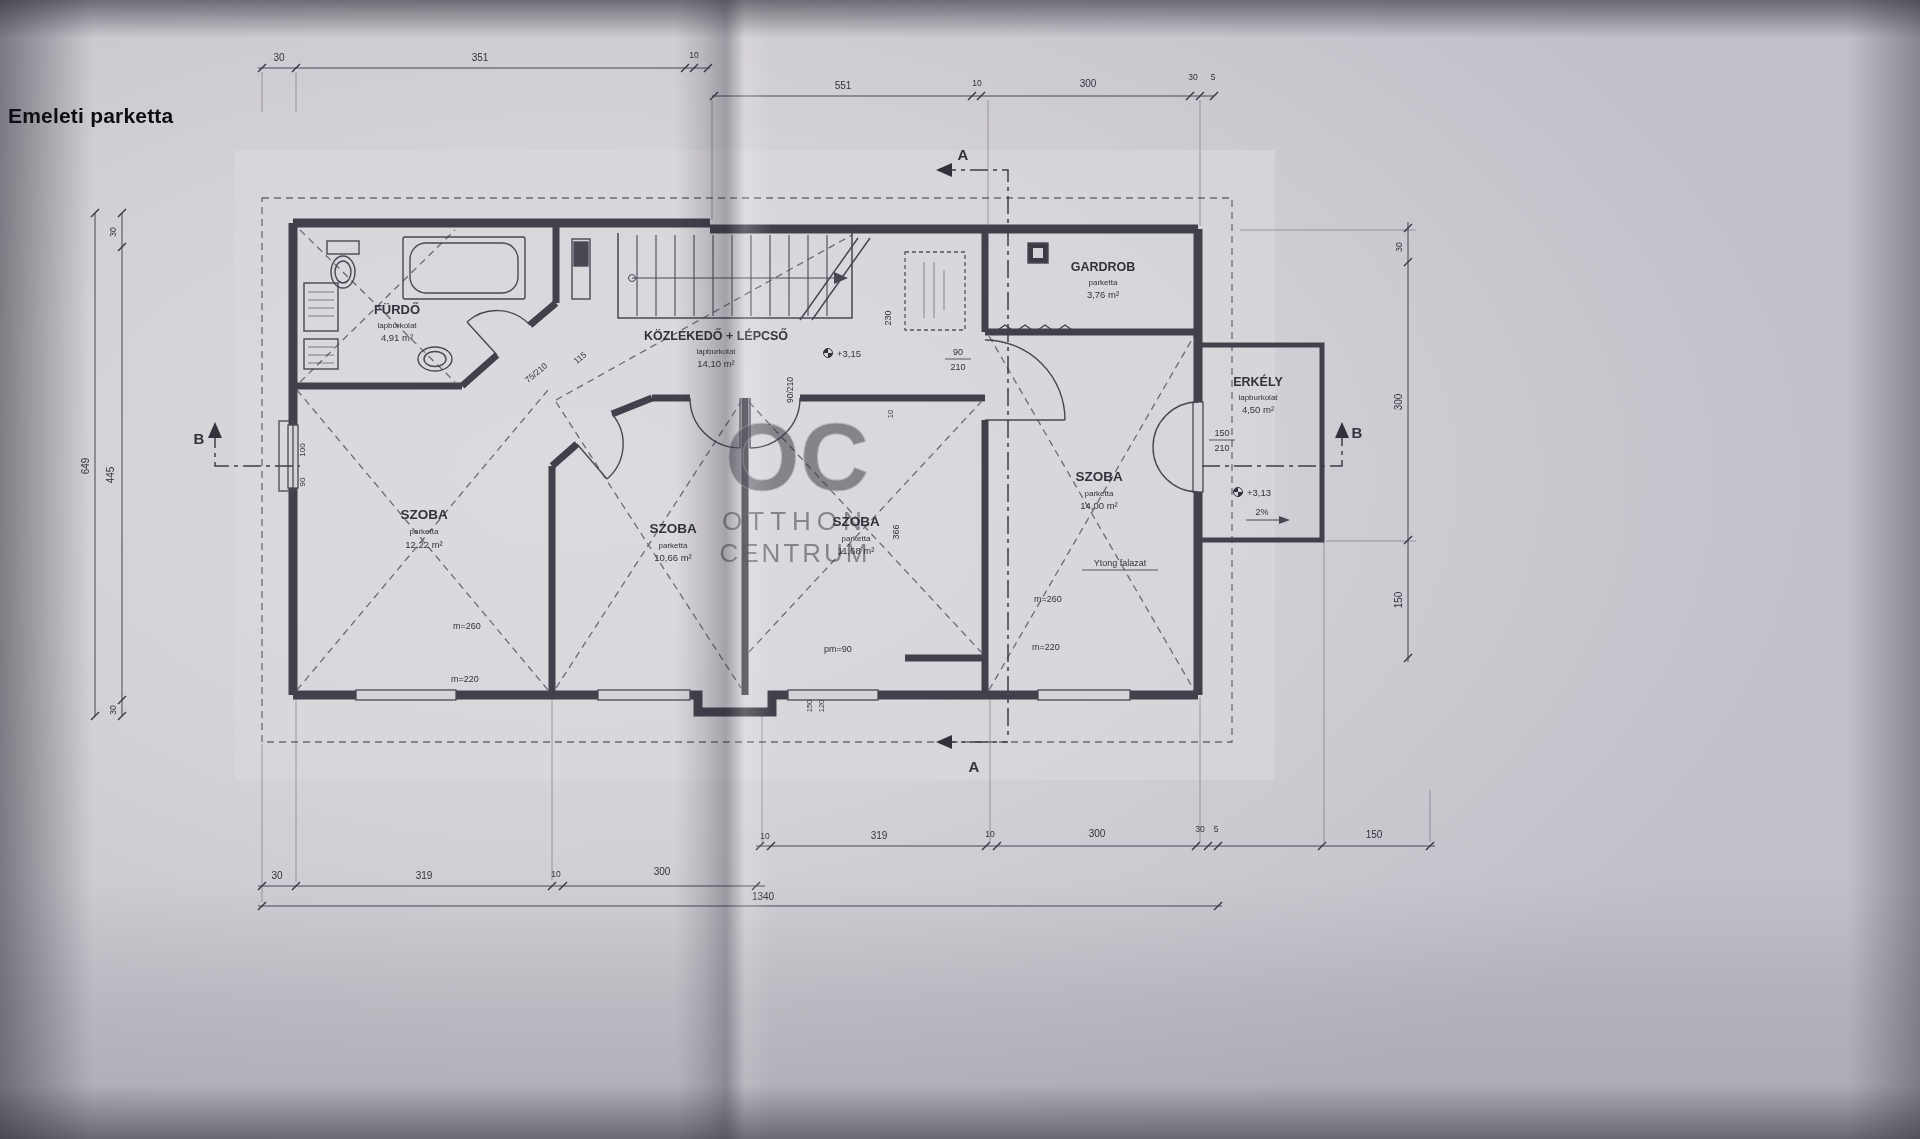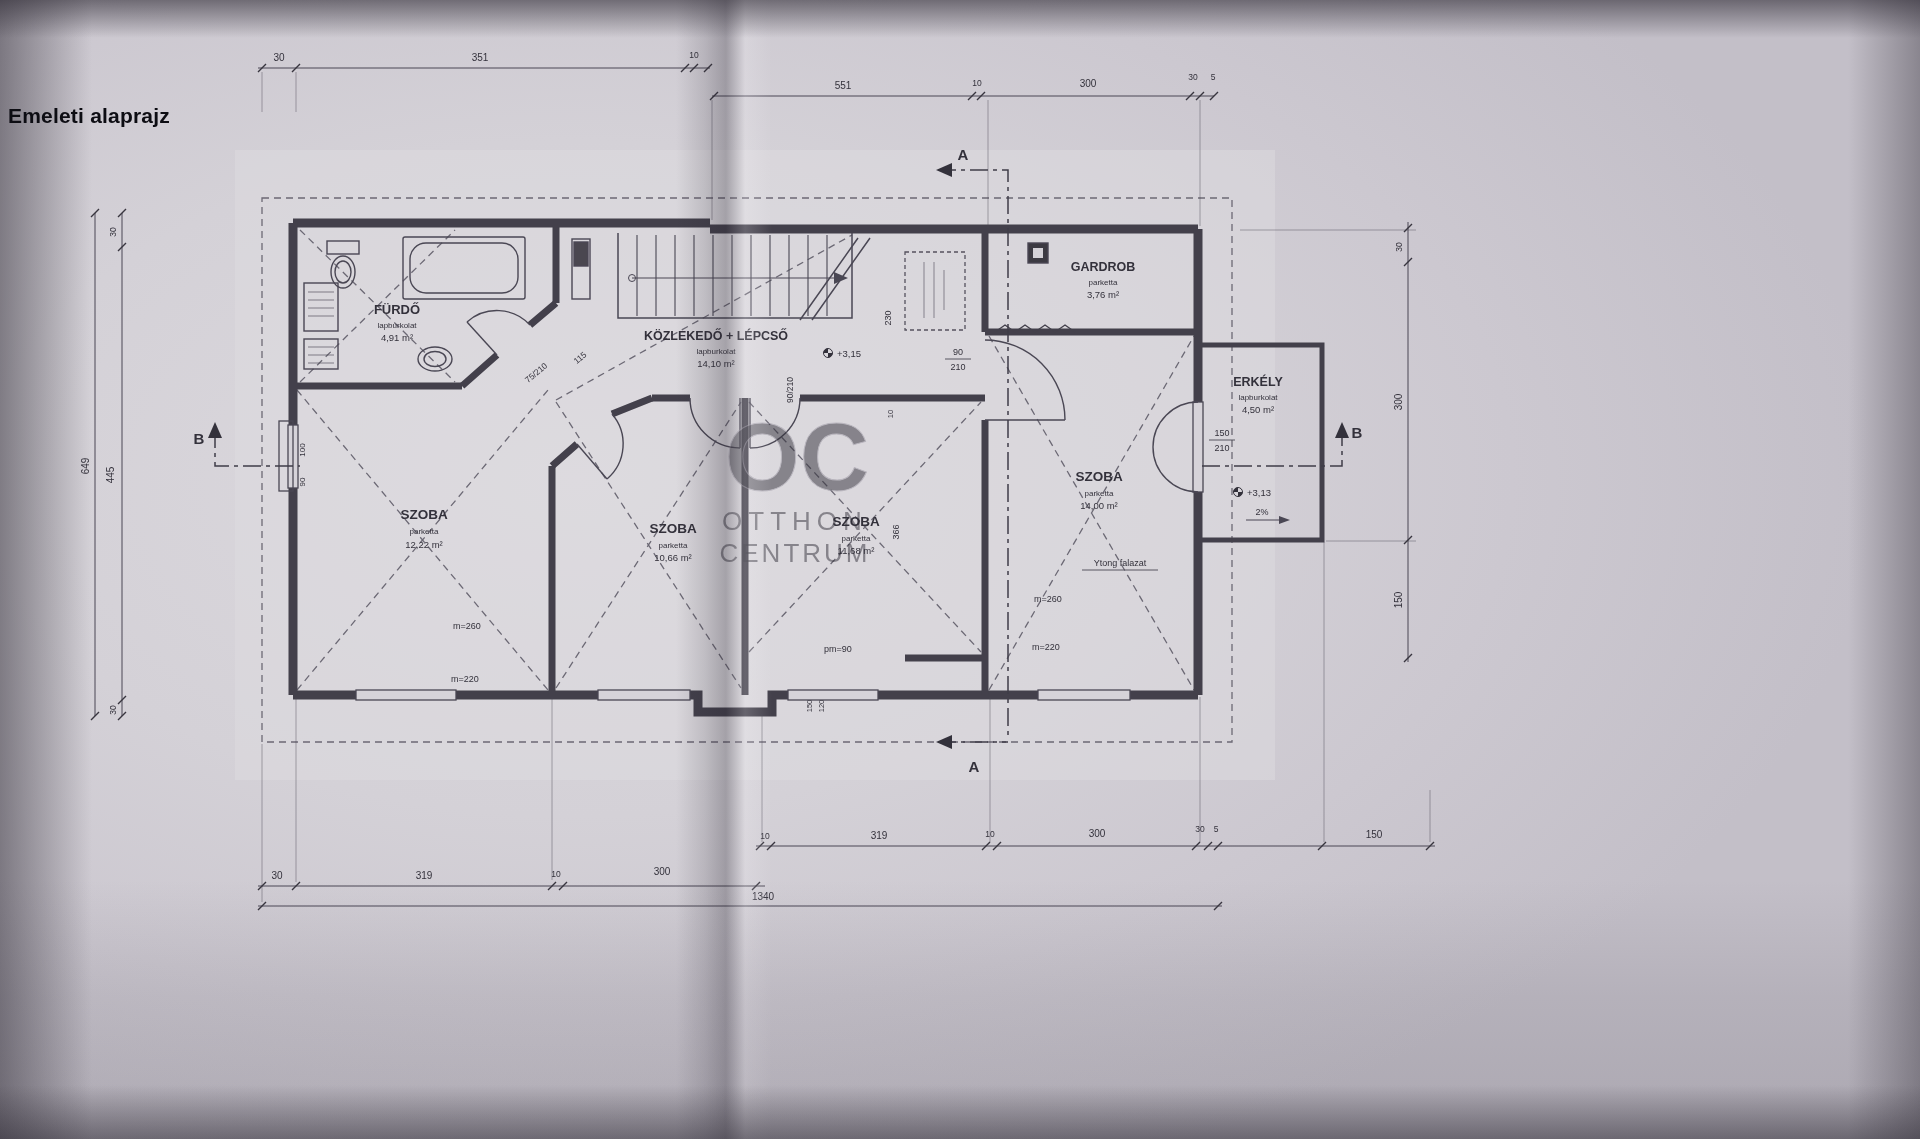--- a/index.html
+++ b/index.html
@@ -273,14 +273,14 @@
     </g>
   </svg>
 
   <div class="edge fold"></div>
   <div class="edge shade-bottom"></div>
   <div class="edge edge-left"></div>
   <div class="edge edge-right"></div>
   <div class="edge edge-top"></div>
   <div class="edge edge-bottom"></div>
 
-  <div class="title">Emeleti alaprajz</div>
+  <div class="title">Emeleti parketta</div>
 </div>
 
 </body></html>

